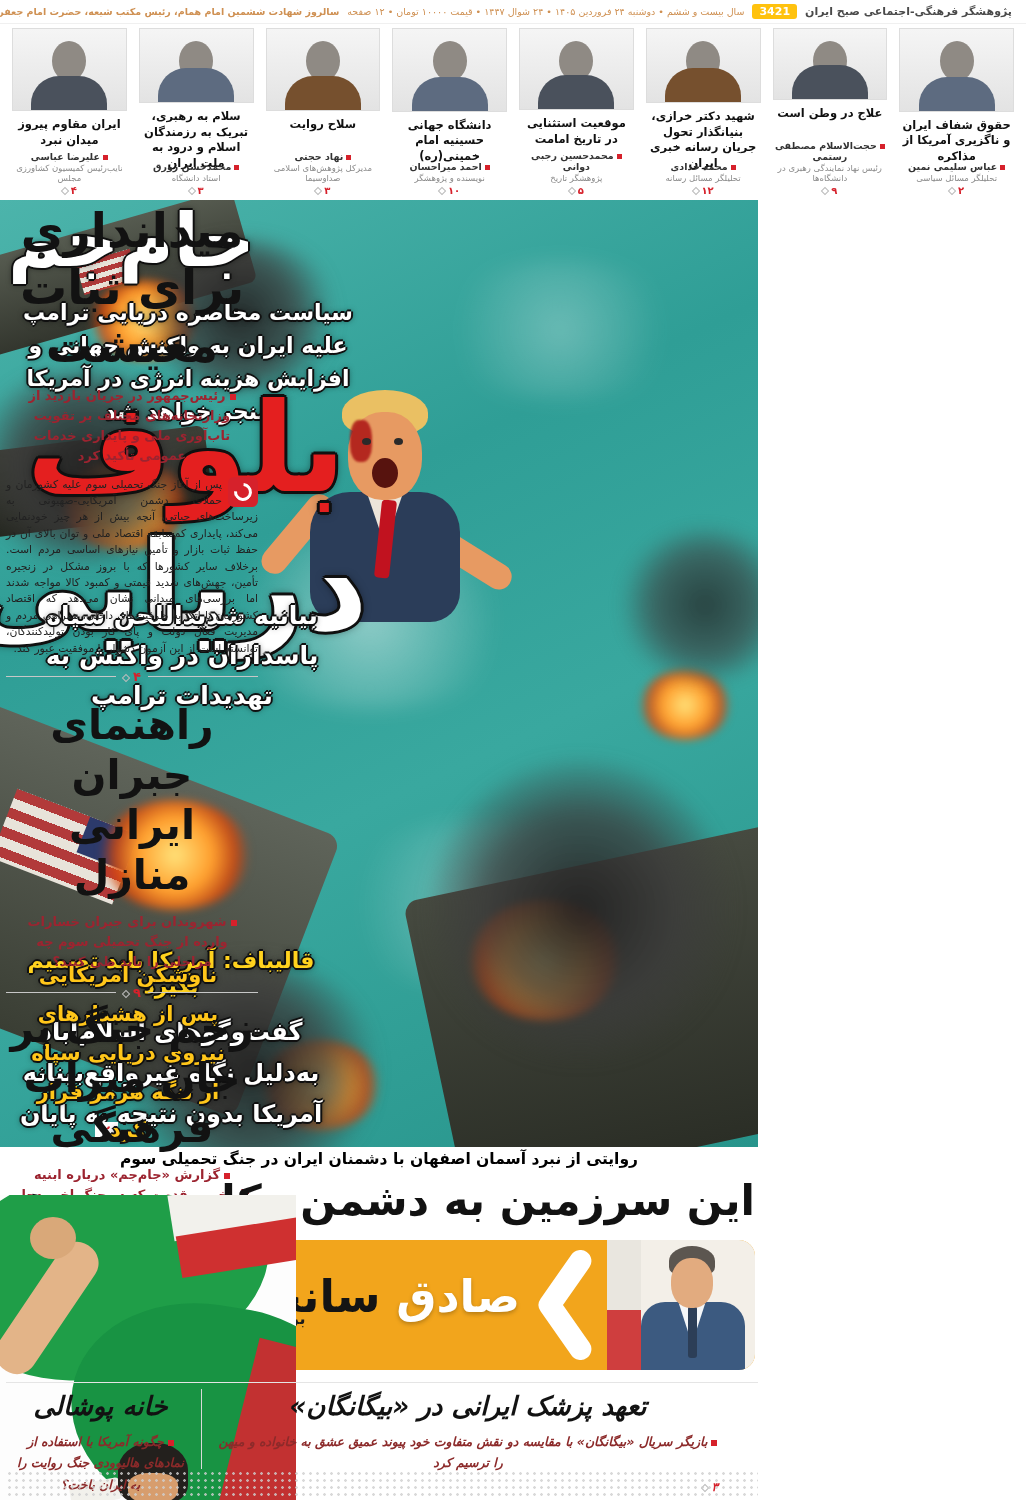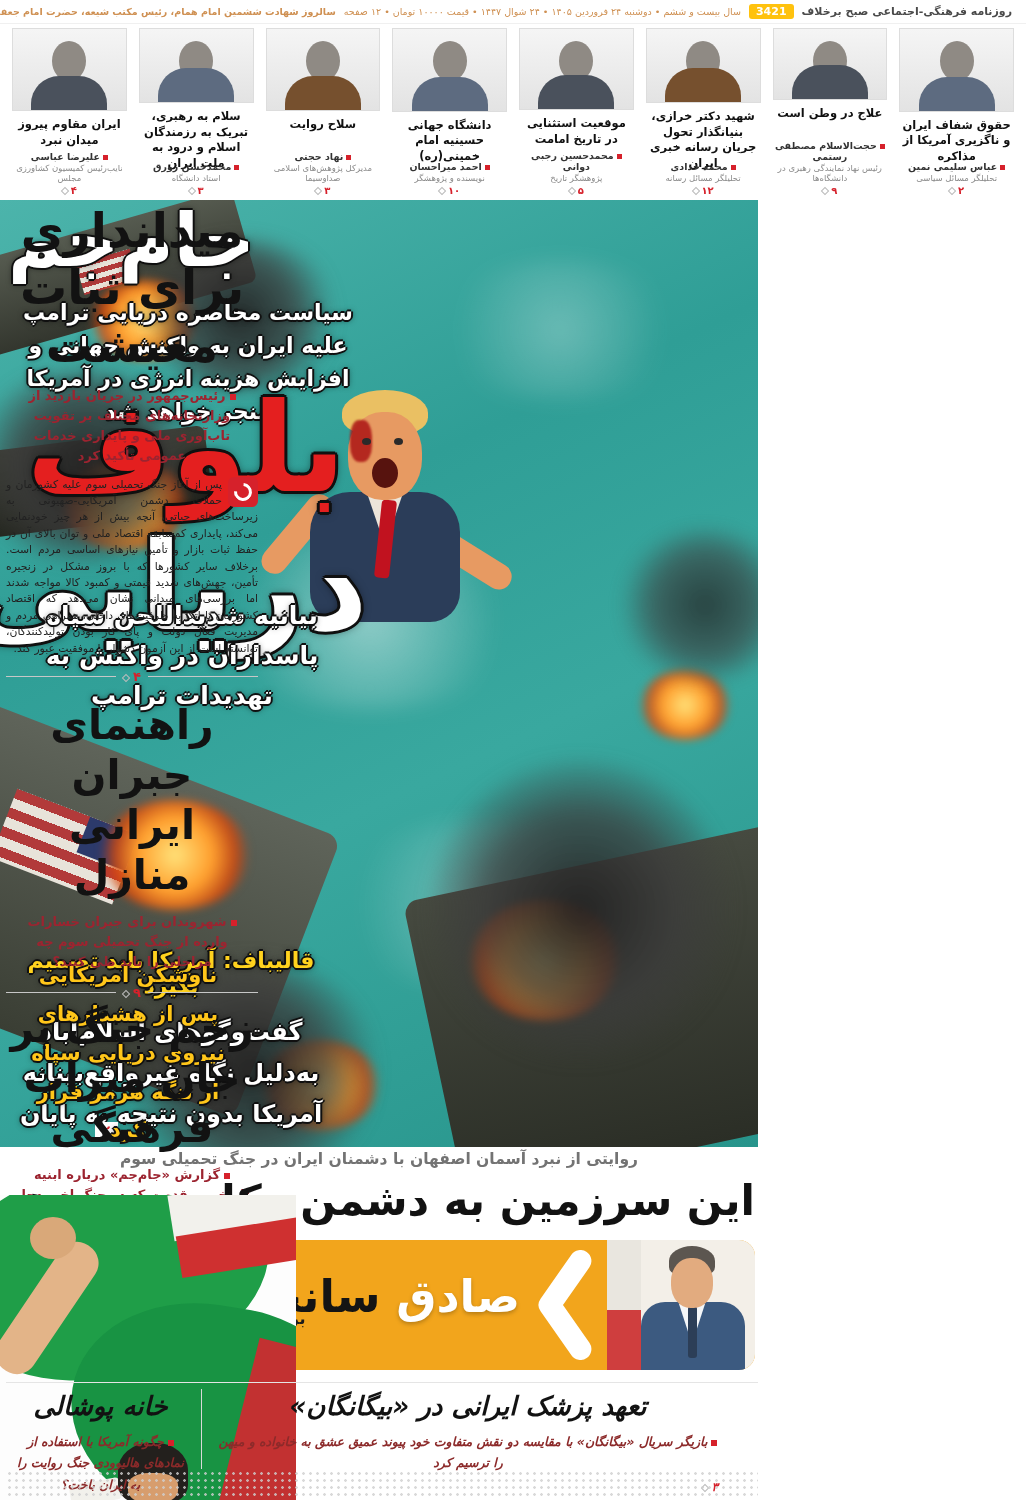--- a/index.html
+++ b/index.html
@@ -96,21 +96,21 @@
   .rule { display:flex; align-items:center; gap:7px; margin-top:12px; }
   .rule::before, .rule::after { content:""; flex:1; height:1px; background:#c7c7c7; }
   .rule .pg { color:#d6212b; font-weight:bold; font-size:13px; }
   .rule .pg::after { content:""; display:inline-block; width:4px; height:4px; border:1px solid #bbb; transform:rotate(45deg); margin-right:4px; }
   .sb-red { color:#d6212b; }
   .klik { margin-top:16px; text-align:center; position:relative; }
   .klik .k-word { font-size:38px; font-weight:900; font-style:italic; color:#141414; letter-spacing:-1px; transform:skewX(-6deg); display:inline-block; }
   .klik .k-swoosh { width:120px; height:10px; margin:2px auto 0; background:radial-gradient(ellipse at center,#e8a21a 0%,#d4921a 60%, rgba(212,146,26,0) 75%); border-radius:50%; }
   
   .midband { position:absolute; top:1150px; right:268px; left:0; width:758px; text-align:center; }
-  .mb-k { font-size:15.5px; font-weight:bold; color:#737373; }
+  .mb-k { font-size:15.5px; font-weight:bold; color:#000000; }
   .mb-h { margin-top:8px; font-size:42px; font-weight:900; color:#121212; }
   .mb-page { position:absolute; top:70px; right:700px; color:#d6212b; font-weight:bold; font-size:13px; }
   .mb-page::after { content:""; display:inline-block; width:4px; height:4px; border:1px solid #bbb; transform:rotate(45deg); margin-right:4px; }
   
   .banner { position:absolute; top:1240px; right:271px; width:749px; height:130px; background:#f2a51c; border-radius:16px; overflow:hidden; }
   .bn-sub { position:absolute; top:36px; right:445px; width:290px; font-size:16px; font-weight:bold; color:#1c1c1c; text-align:center; line-height:1.8; }
   .bn-sub::before { content:""; display:inline-block; width:7px; height:7px; background:#d6212b; margin-left:5px; }
   .bn-title { position:absolute; top:30px; right:235px; width:220px; font-size:45px; font-weight:900; text-align:center; white-space:nowrap; }
   .bn-title .w1 { color:#fff; text-shadow:0 2px 4px rgba(0,0,0,.25); }
   .bn-title .w2 { color:#141414; }
@@ -150,21 +150,21 @@
   .bx-page { margin-top:6px; text-align:right; color:#d6212b; font-weight:bold; font-size:12px; }
   .bx-page::after { content:""; display:inline-block; width:4px; height:4px; border:1px solid #bbb; transform:rotate(45deg); margin-right:4px; }
   .dots { position:absolute; top:1470px; right:268px; width:752px; height:30px; background-image:radial-gradient(circle,#cfcfcf 1px,transparent 1.6px); background-size:7px 7px; opacity:.8; }
 </style>
 </head>
 <body>
 
 <div class="page">
 
   <div class="masthead">
-    <span class="mh-type">روزنامه فرهنگی-اجتماعی صبح برخلاف</span>
+    <span class="mh-type">پژوهشگر فرهنگی-اجتماعی صبح ایران</span>
     <span class="mh-issue">3421</span>
     <span class="mh-info">سال بیست و ششم • دوشنبه ۲۴ فروردین ۱۴۰۵ • ۲۴ شوال ۱۴۴۷ • قیمت ۱۰۰۰۰ تومان • ۱۲ صفحه</span>
     <span class="mh-cond">سالروز شهادت ششمین امام همام، رئیس مکتب شیعه، حضرت امام جعفر صادق(ع) را تسلیت می‌گوییم</span>
   </div>
 
   <div class="colstrip">
     <div class="colcard">
       <div class="port"></div>
       <div class="col-title">حقوق شفاف ایران و ناگزیری آمریکا از مذاکره</div>
       <div class="col-author">عباس سلیمی نمین</div>

